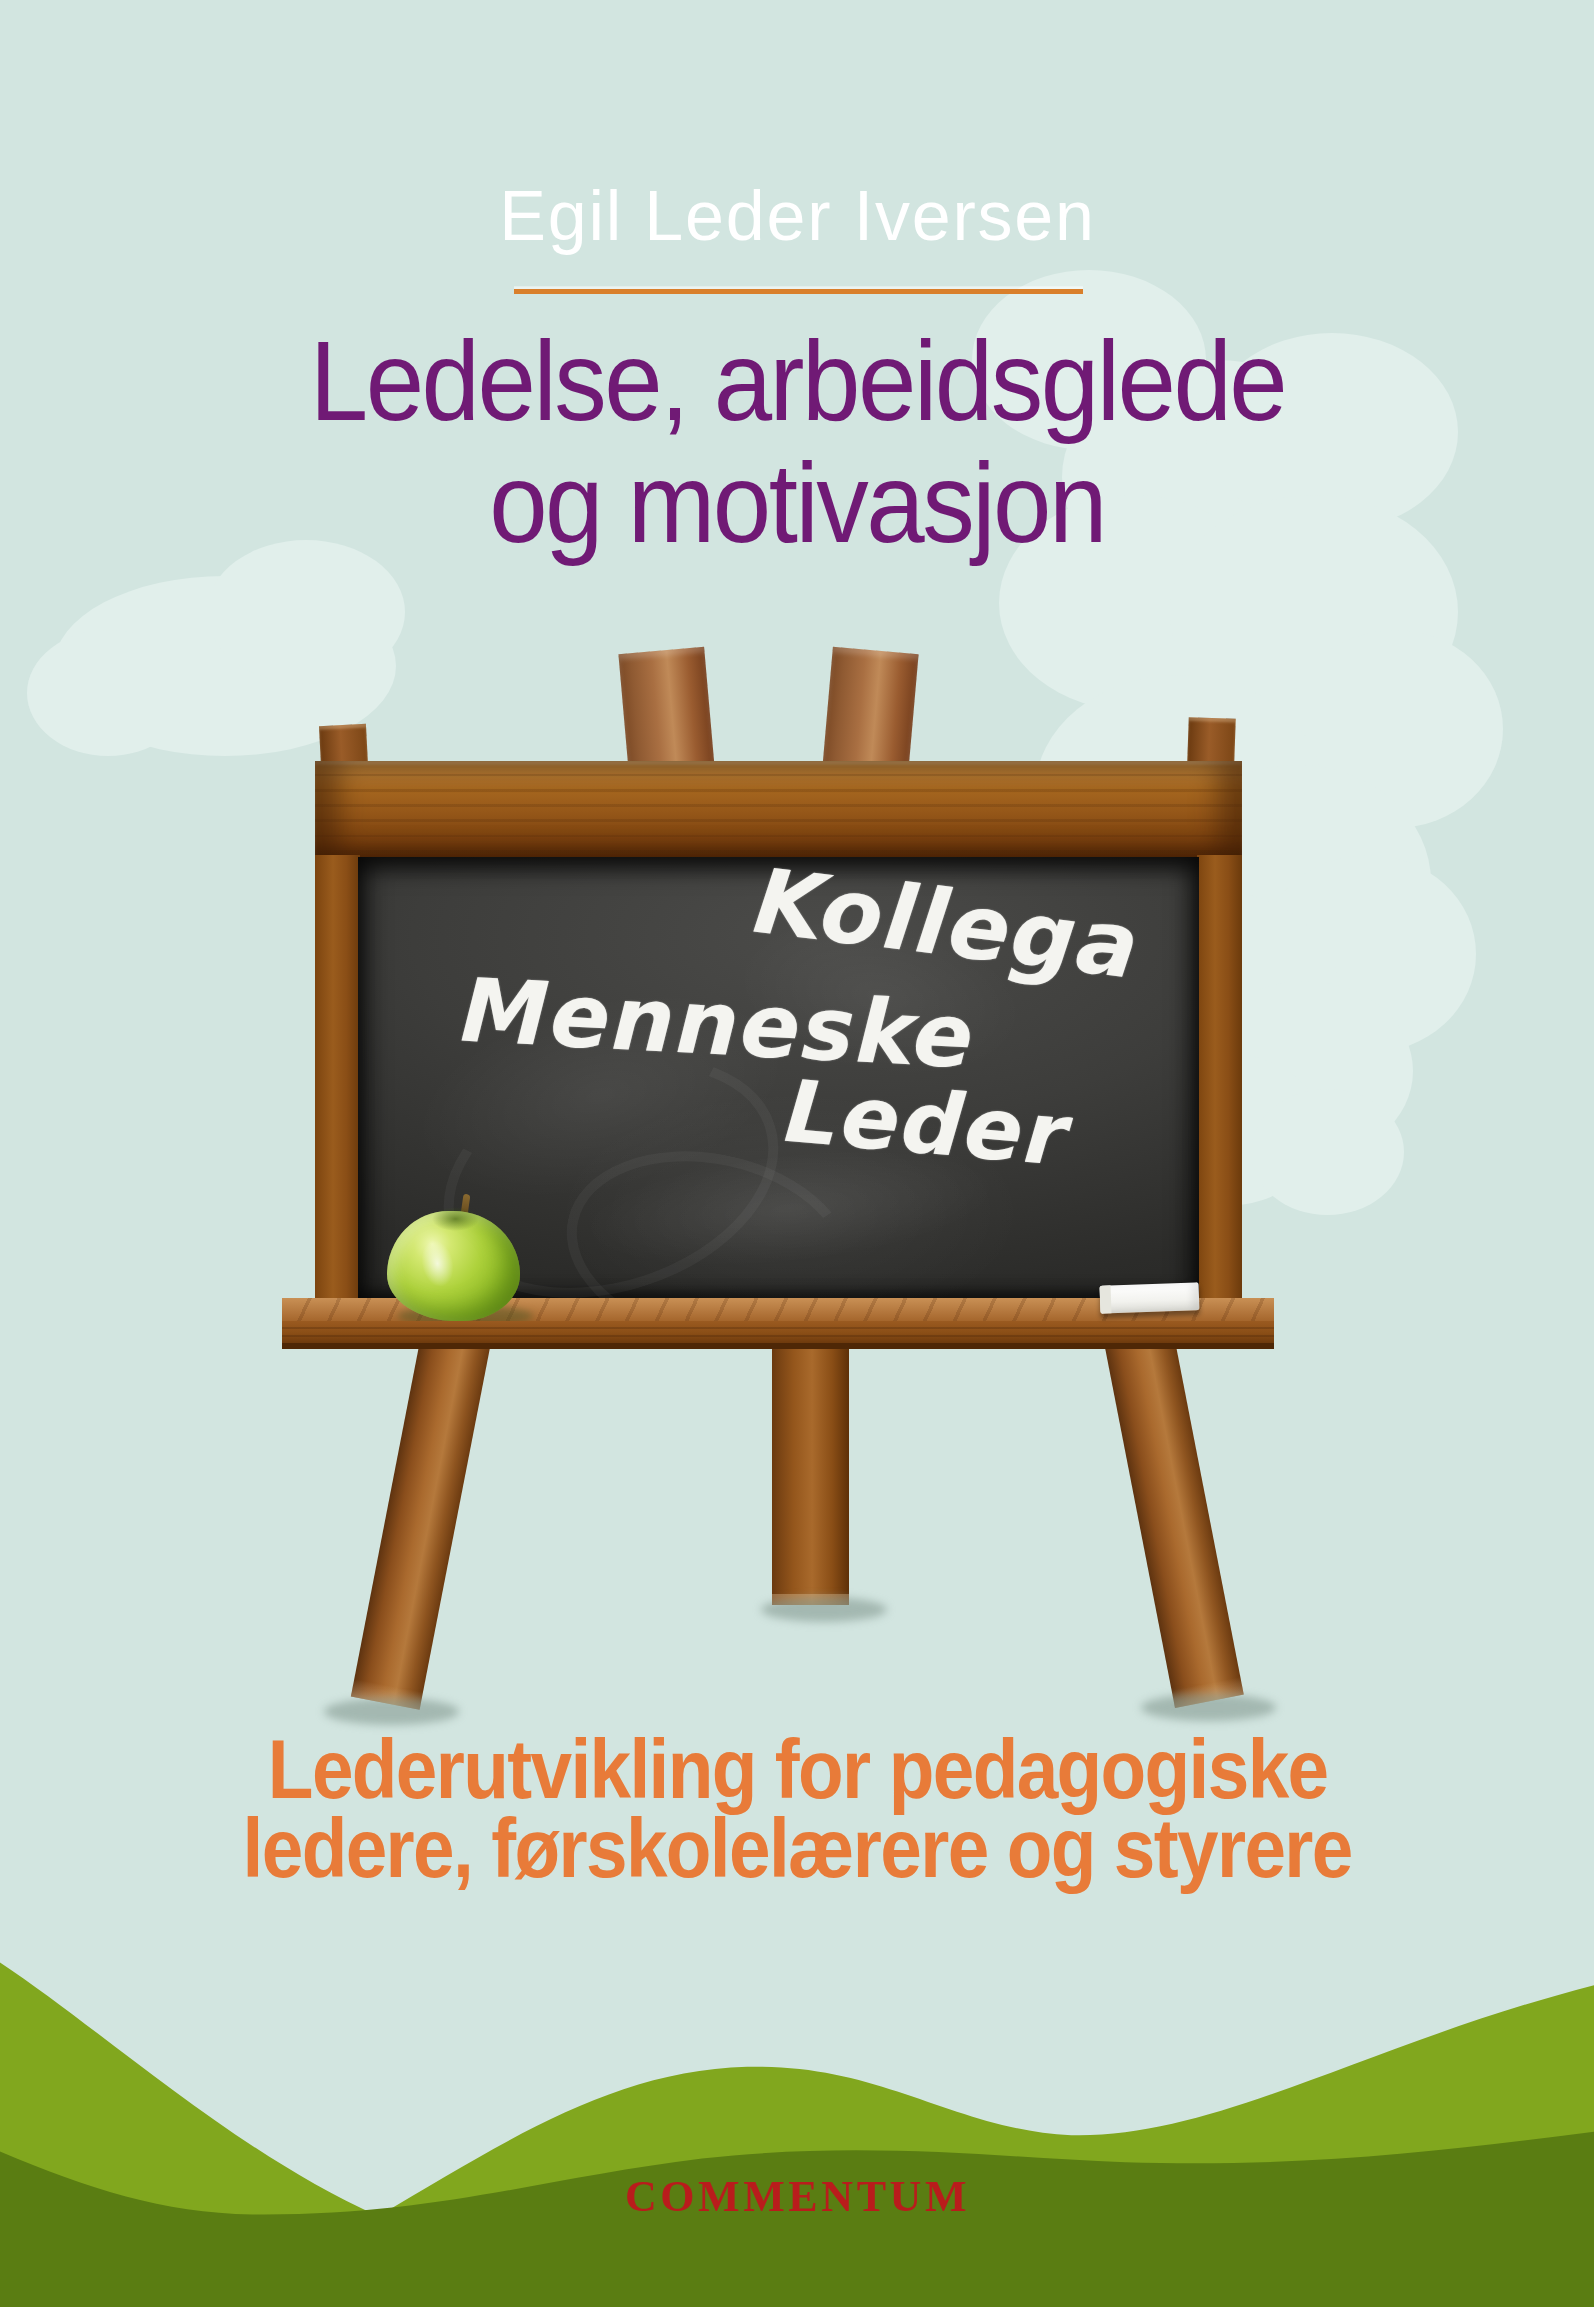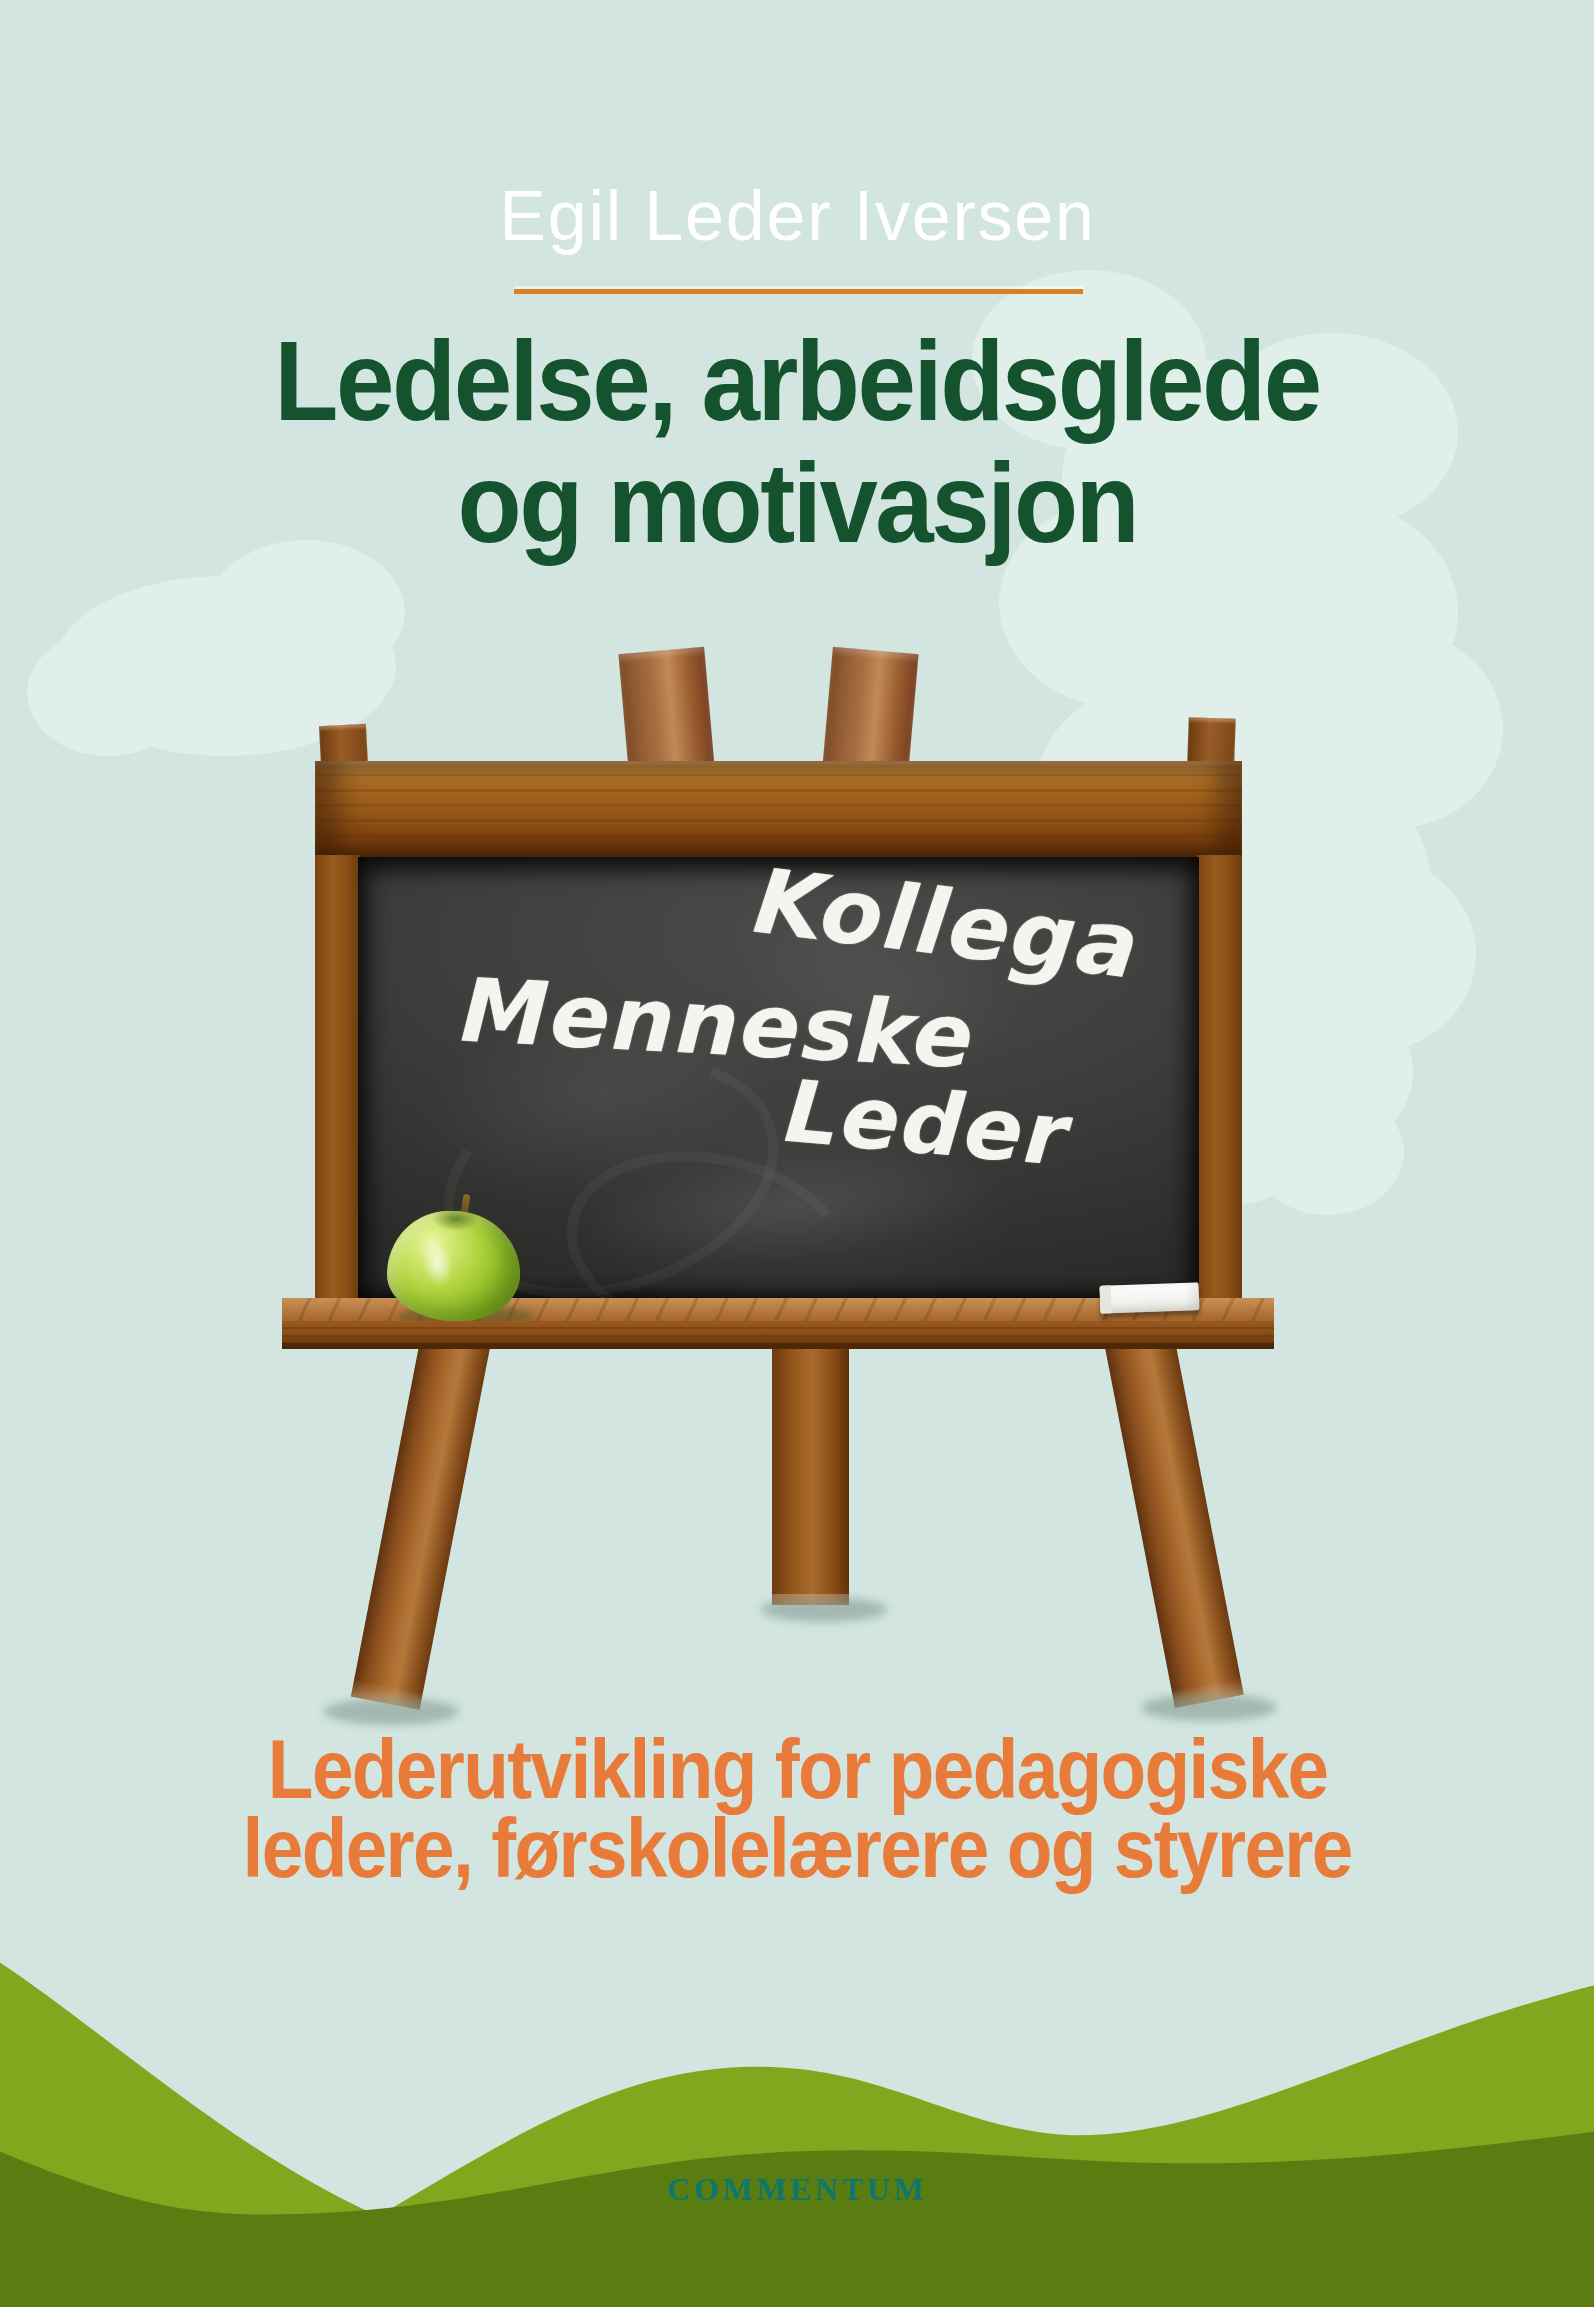--- a/index.html
+++ b/index.html
@@ -14,21 +14,21 @@
   .author{
     position:absolute; top:178px; left:0; width:100%; text-align:center;
     font-size:70px; line-height:76px; color:#ffffff; letter-spacing:1.8px; font-weight:400;
   }
   .rule{
     position:absolute; top:289px; left:calc(50% - 284px); width:569px; height:5.4px;
     background:#d97f2b; box-shadow:0 -2.7px 0 rgba(255,255,255,.55);
   }
   .title{
     position:absolute; top:320px; left:0; width:100%; text-align:center;
-    font-size:113px; line-height:122px; font-weight:bold; color:#14532d;
+    font-size:113px; line-height:122px; font-weight:normal; color:#701a75;
   }
   .title .squeeze{display:inline-block; transform:scaleX(.93); letter-spacing:-2.7px; white-space:nowrap;}
   
   .wood-v-grain{background-image:repeating-linear-gradient(90deg, rgba(0,0,0,0) 0 10.8px, rgba(60,30,6,.16) 10.8px 13.5px);}
   .back-leg{
     position:absolute; top:650px; height:135px; width:86px;
     background:linear-gradient(90deg,#7c4a26 0%,#8f5a32 14%,#a96f42 38%,#c08a58 56%,#9a5c30 80%,#77401e 100%);
     transform-origin:50% 100%;
     box-shadow:inset 0 5.4px 5.4px rgba(255,255,255,.18);
   }
@@ -146,22 +146,22 @@
   .subtitle .squeeze{display:inline-block; transform:scaleX(.9); white-space:nowrap; letter-spacing:-1.8px;}
   .tagline{
     position:absolute; top:1917px; left:0; width:100%; text-align:center;
     font-size:52px; line-height:54px; font-weight:bold; color:#222220;
   }
   .tagline .squeeze{display:inline-block; transform:scaleX(.78); white-space:nowrap; letter-spacing:0px;}
   
   .hills{position:absolute; left:0; bottom:0; width:1595px; height:387px;}
   .publisher{
     position:absolute; top:2171px; left:0; width:100%; text-align:center;
-    font-family:"Liberation Serif", serif; font-size:32px; letter-spacing:3.6px;
-    color:#0f766e; font-weight:600;
+    font-family:"Liberation Serif", serif; font-size:44px; letter-spacing:3.6px;
+    color:#b91c1c; font-weight:600;
   }
 </style>
 </head>
 <body>
 
 <div class="cover">
 
   <div>
     <div class="cloud" style="left:54px;  top:576px; width:342px; height:180px;"></div>
     <div class="cloud" style="left:207px; top:540px; width:198px; height:144px;"></div>

